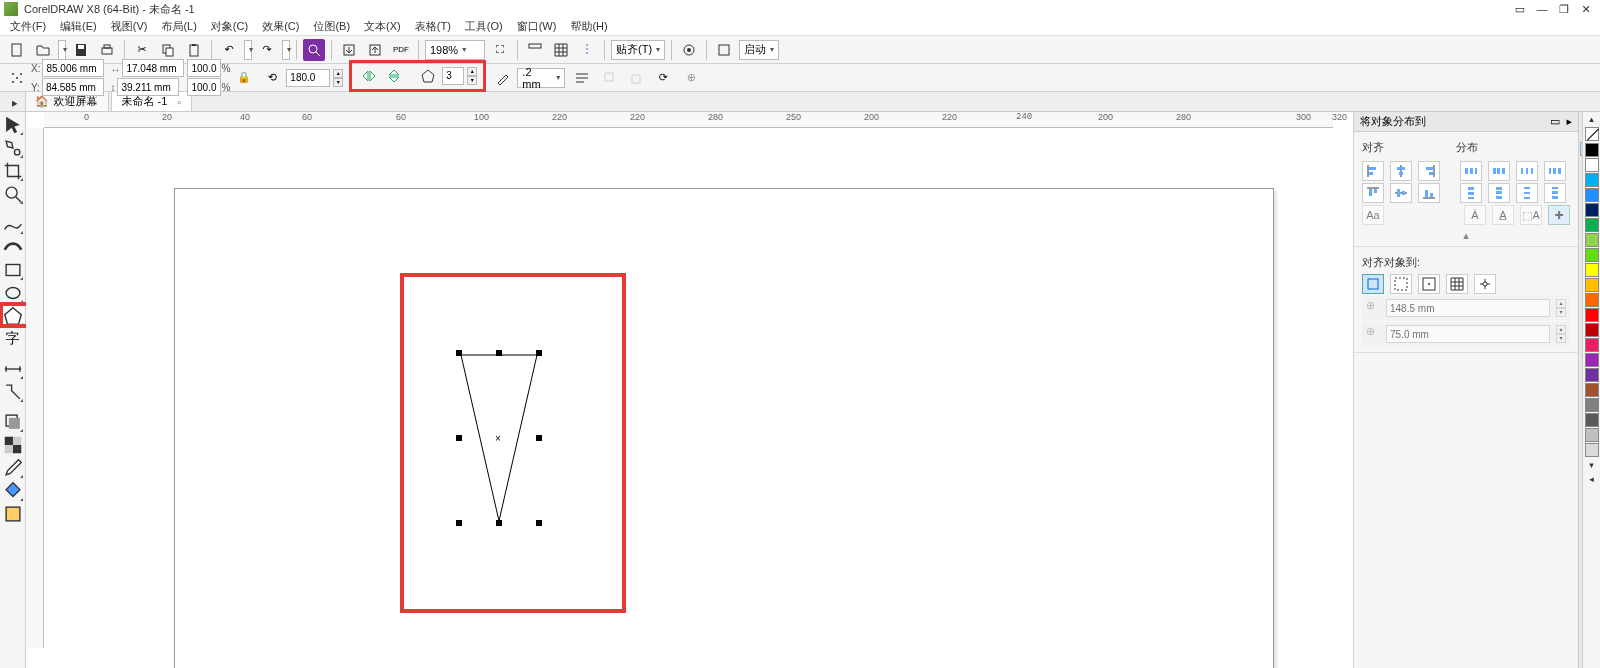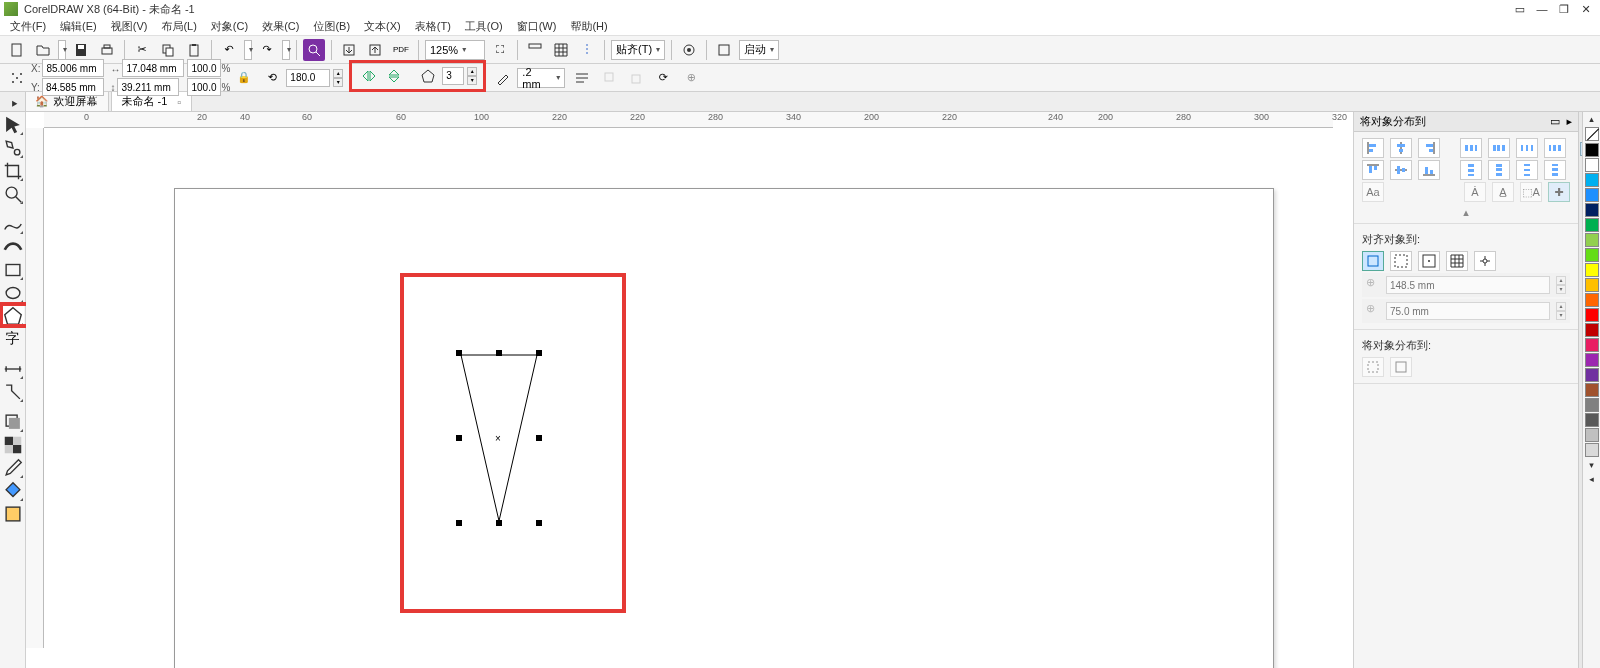--- a/index.html
+++ b/index.html
@@ -171,21 +171,21 @@
       <svg viewBox="0 0 16 16">
         <rect x="3" y="3" width="10" height="10" fill="none" stroke="#333"></rect>
         <path d="M8 11V5M5 8l3-3 3 3" fill="none" stroke="#333"></path>
       </svg>
     </div>
   <div class="tbtn">
       <span style="font-size:8px;">PDF</span>
     </div>
   <div class="sep"></div>
   <div class="dropdown" style="width:60px;">
-      <span>125%</span>
+      <span>198%</span>
       <span class="arrow">▾</span>
     </div>
   <div class="tbtn">⛶</div>
   <div class="sep"></div>
   <div class="tbtn">
       <svg viewBox="0 0 16 16">
         <rect x="2" y="2" width="12" height="4" fill="none" stroke="#333"></rect>
       </svg>
     </div>
   <div class="tbtn">
@@ -469,35 +469,35 @@
     <div class="tool">
         <svg viewBox="0 0 16 16">
           <rect x="3" y="3" width="10" height="10" fill="#fc6" stroke="#333"></rect>
         </svg>
       </div>
   </div>
 
   <div class="canvas-wrap">
     <div class="ruler-h" id="rulerH">
         <div class="tick" style="left: 40px;">0</div>
-        <div class="tick" style="left: 118px; margin-left: 35px;">20</div>
+        <div class="tick" style="left: 118px;">20</div>
         <div class="tick" style="left: 196px;">40</div>
         <div class="tick" style="left: 258px;">60</div>
         <div class="tick" style="left: 352px;">60</div>
         <div class="tick" style="left: 430px;">100</div>
         <div class="tick" style="left: 508px;">220</div>
         <div class="tick" style="left: 586px;">220</div>
         <div class="tick" style="left: 664px;">280</div>
-        <div class="tick" style="left: 742px;">340</div>
+        <div class="tick" style="left: 742px;">250</div>
         <div class="tick" style="left: 820px;">200</div>
         <div class="tick" style="left: 898px;">220</div>
-        <div class="tick" style="left: 1004px;">240</div>
+        <div class="tick" style="left: 972px; font-family: Liberation Mono, monospace;">240</div>
         <div class="tick" style="left: 1054px;">200</div>
         <div class="tick" style="left: 1132px;">280</div>
-        <div class="tick" style="left: 1210px;">300</div>
+        <div class="tick" style="left: 1252px;">300</div>
         <div class="tick" style="left: 1288px;">320</div>
       </div>
     <div class="ruler-v"></div>
     <div class="canvas">
       <div class="page"></div>
 
       <div class="red-box" style="left:356px; top:145px; width:226px; height:340px;"></div>
 
       <div class="shape" style="left:415px; top:225px; width:80px; height:170px;">
         <svg viewBox="0 0 80 170" style="width:100%;height:100%;overflow:visible;">
@@ -518,20 +518,25 @@
 
   <div class="dockers">
     <div class="dock-title">
       <span>将对象分布到</span>
       <span style="display:flex;gap:6px;">
           <span>▭</span>
           <span>▸</span>
         </span>
     </div>
     <div class="dock-section">
+      <div style="display:flex;justify-content:space-between;">
+        <span class="dock-label">对齐</span>
+        <span class="dock-label">分布</span>
+        <span style="width:20px;"></span>
+      </div>
       <div class="dock-row">
         <div class="dock-btn">
             <svg viewBox="0 0 14 14">
               <line x1="2" y1="1" x2="2" y2="13" stroke="#333"></line>
               <rect x="3" y="3" width="7" height="3" fill="#6af"></rect>
               <rect x="3" y="8" width="4" height="3" fill="#6af"></rect>
             </svg>
           </div>
         <div class="dock-btn">
             <svg viewBox="0 0 14 14">
@@ -681,35 +686,20 @@
           </div>
       </div>
       <div class="dock-row" style="opacity:.55;background:#eee;padding:3px 4px;">
         <span style="width:14px;color:#888;">⊕</span>
         <div class="numfield" style="flex:1;">
             <input class="inline" value="75.0 mm" style="">
           </div>
         <div class="spinner">
             <div>▴</div>
             <div>▾</div>
-          </div>
-      </div>
-    </div>
-    <div class="dock-section">
-      <div class="dock-label">将对象分布到:</div>
-      <div class="dock-row" style="opacity:.5;">
-        <div class="dock-btn">
-            <svg viewBox="0 0 14 14">
-              <rect x="2" y="2" width="10" height="10" fill="none" stroke="#333" stroke-dasharray="2"></rect>
-            </svg>
-          </div>
-        <div class="dock-btn">
-            <svg viewBox="0 0 14 14">
-              <rect x="2" y="2" width="10" height="10" fill="none" stroke="#333"></rect>
-            </svg>
           </div>
       </div>
     </div>
   </div>
 
   <div class="side-tabs">
     <div class="side-tab">对象属性</div>
     <div class="side-tab active">对齐与分布</div>
     <div style="color:#f5a623;">☆</div>
     <div class="side-tab">插入字符</div>

